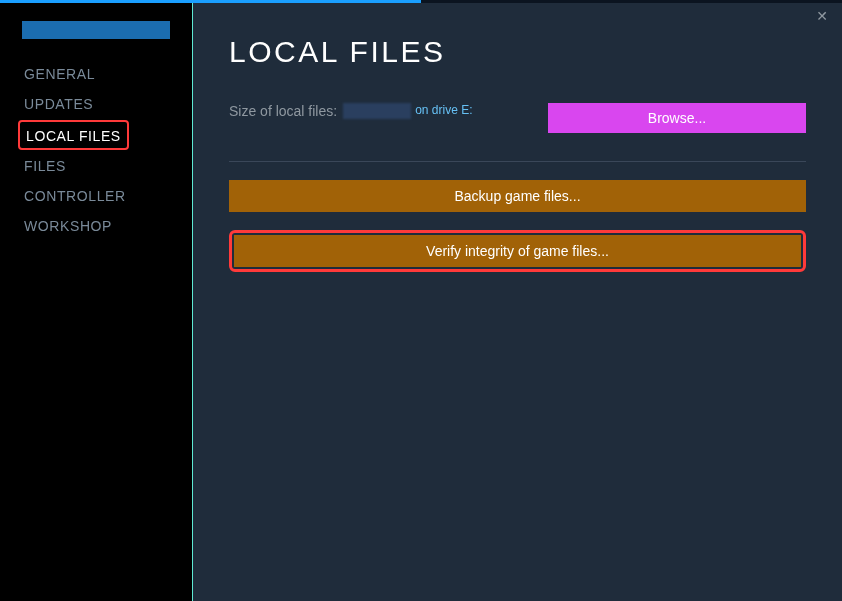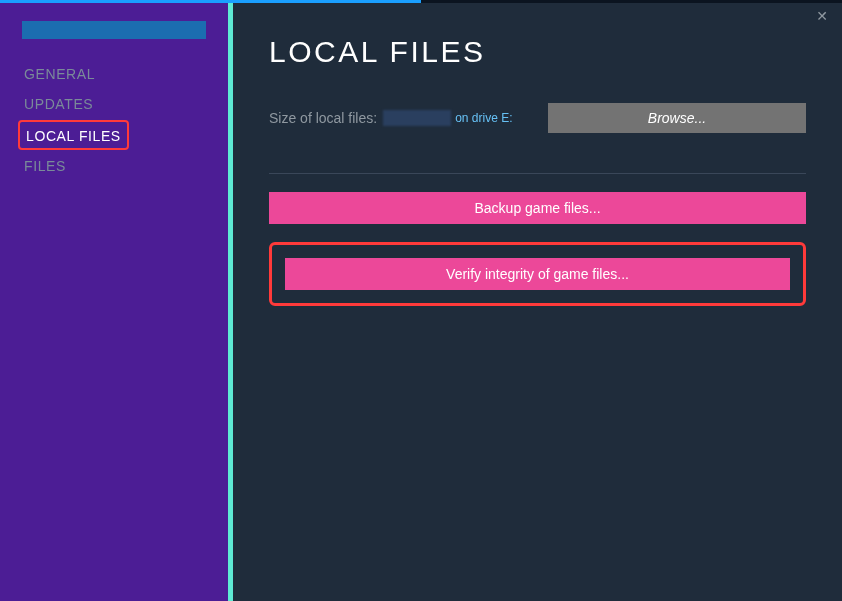--- a/index.html
+++ b/index.html
@@ -30,24 +30,24 @@
       align-items: center;
       justify-content: center;
     }
     .container {
       display: flex;
       width: 100%;
       height: 100%;
       padding-top: 3px;
     }
     .sidebar {
-      width: 233px;
-      background: #4c1d95;
+      width: 193px;
+      background: #000000;
       padding: 18px 0;
-      border-right: 5px solid #5eead4;
+      border-right: 1px solid #5eead4;
     }
     .sidebar-banner {
       margin: 0 22px 20px 22px;
       height: 18px;
       background: #1b6db0;
     }
     .sidebar-item {
       padding: 7px 24px;
       color: #7a8a99;
       font-size: 14px;
@@ -71,22 +71,22 @@
     }
     .page-title {
       color: #ffffff;
       font-size: 30px;
       font-weight: 300;
       letter-spacing: 2.5px;
       margin-bottom: 34px;
     }
     .info-row {
       display: flex;
-      align-items: center;
-      margin-bottom: 40px;
+      align-items: flex-start;
+      margin-bottom: 28px;
     }
     .info-label {
       color: #8f98a0;
       font-size: 14px;
       margin-right: 6px;
     }
     .info-blur {
       width: 68px;
       height: 16px;
       background: #2a3f5f;
@@ -94,52 +94,51 @@
       margin-right: 4px;
     }
     .info-drive {
       color: #66c0f4;
       font-size: 12px;
     }
     .browse-btn {
       margin-left: auto;
       width: 258px;
       height: 30px;
-      background: #737373;
+      background: #d946ef;
       color: #ffffff;
       font-size: 14px;
       border: none;
       cursor: pointer;
       display: flex;
       align-items: center;
       justify-content: center;
-      font-style: italic;
     }
     .divider {
       height: 1px;
       background: #3a4759;
       margin-bottom: 18px;
     }
     .action-btn {
       width: 100%;
       height: 32px;
-      background: #ec4899;
+      background: #a16207;
       color: #ffffff;
       font-size: 14px;
       border: none;
       cursor: pointer;
       margin-bottom: 18px;
       display: flex;
       align-items: center;
       justify-content: center;
     }
     .highlight-action {
       border: 3px solid #ff3a3a;
       border-radius: 6px;
-      padding: 13px;
+      padding: 2px;
       margin-bottom: 18px;
     }
     .highlight-action .action-btn { margin-bottom: 0; }
   </style>
 </head>
 <body>
 
 <div class="topbar"></div>
 <div class="close-btn">✕</div>
 
@@ -155,20 +154,26 @@
     </div>
     <div style="padding:1px 0;">
       <span class="highlight-sidebar">
         <span class="sidebar-item active" style="padding:0;">
           <span>LOCAL FILES</span>
         </span>
       </span>
     </div>
     <div class="sidebar-item">
       <span>FILES</span>
+    </div>
+    <div class="sidebar-item">
+      <span>CONTROLLER</span>
+    </div>
+    <div class="sidebar-item">
+      <span>WORKSHOP</span>
     </div>
   </div>
 
   <div class="main">
     <h1 class="page-title">LOCAL FILES</h1>
 
     <div class="info-row">
       <span class="info-label">Size of local files:</span>
       <span class="info-blur"></span>
       <span class="info-drive">on drive E:</span>

